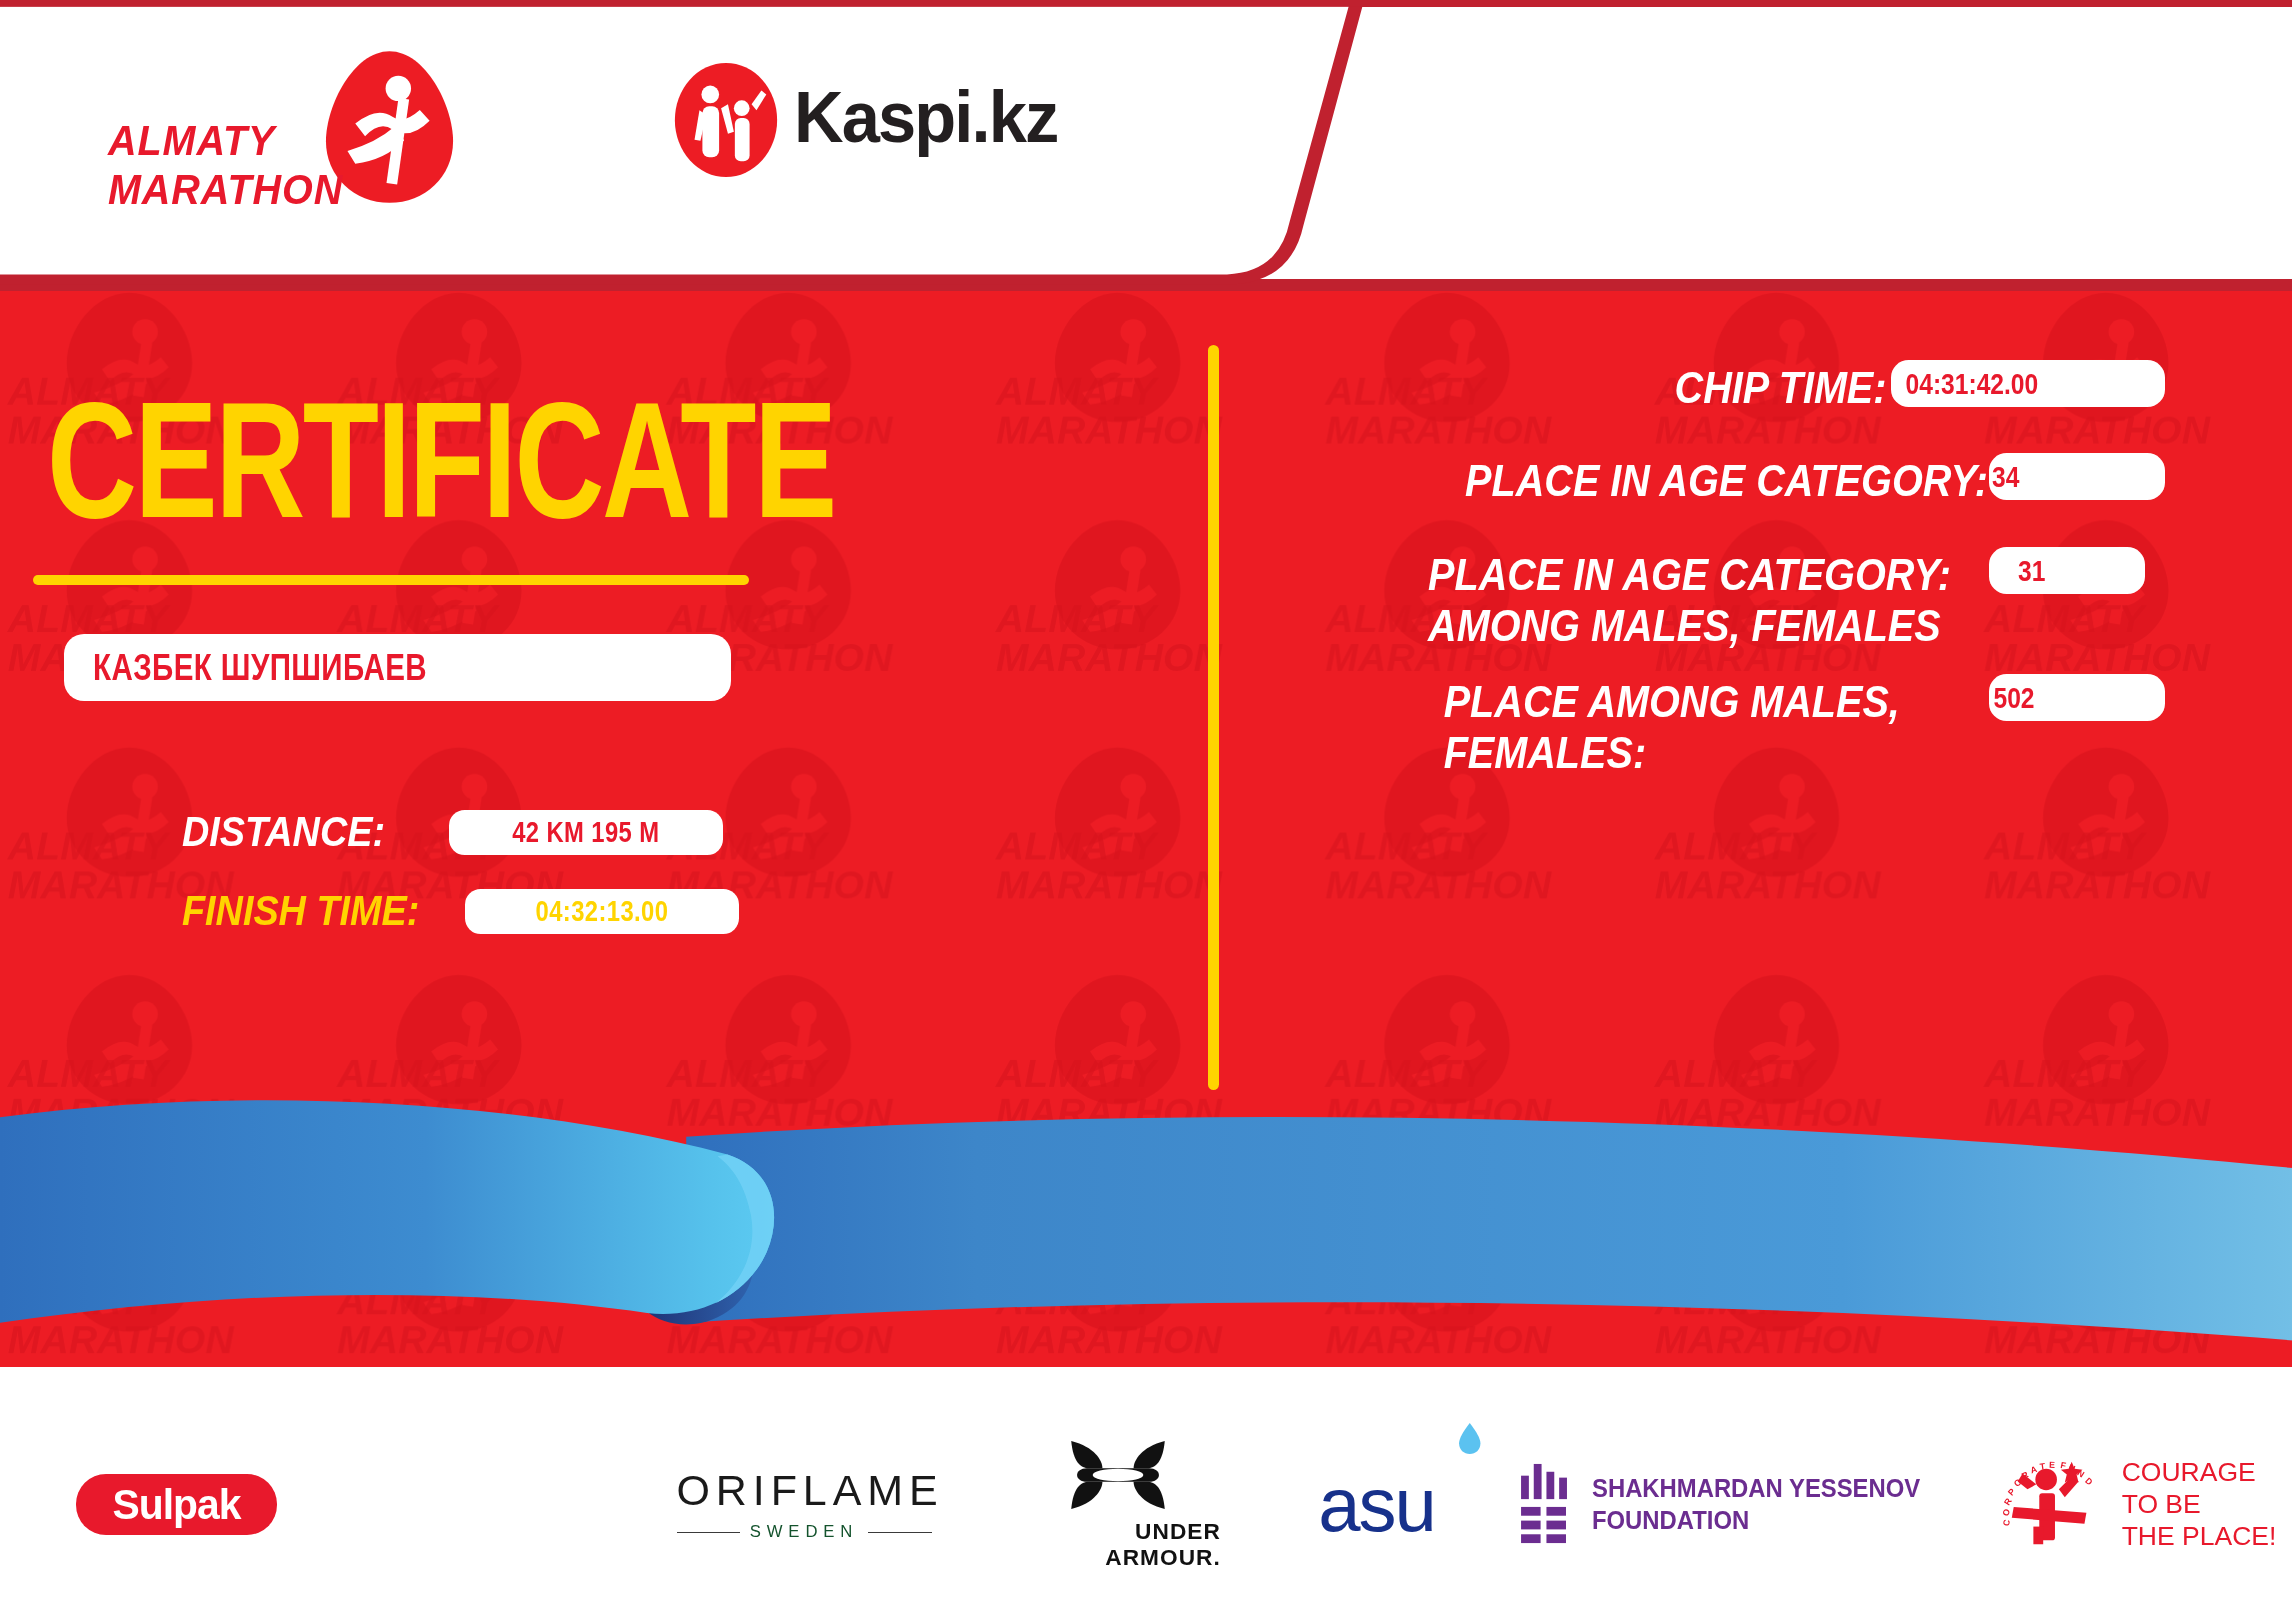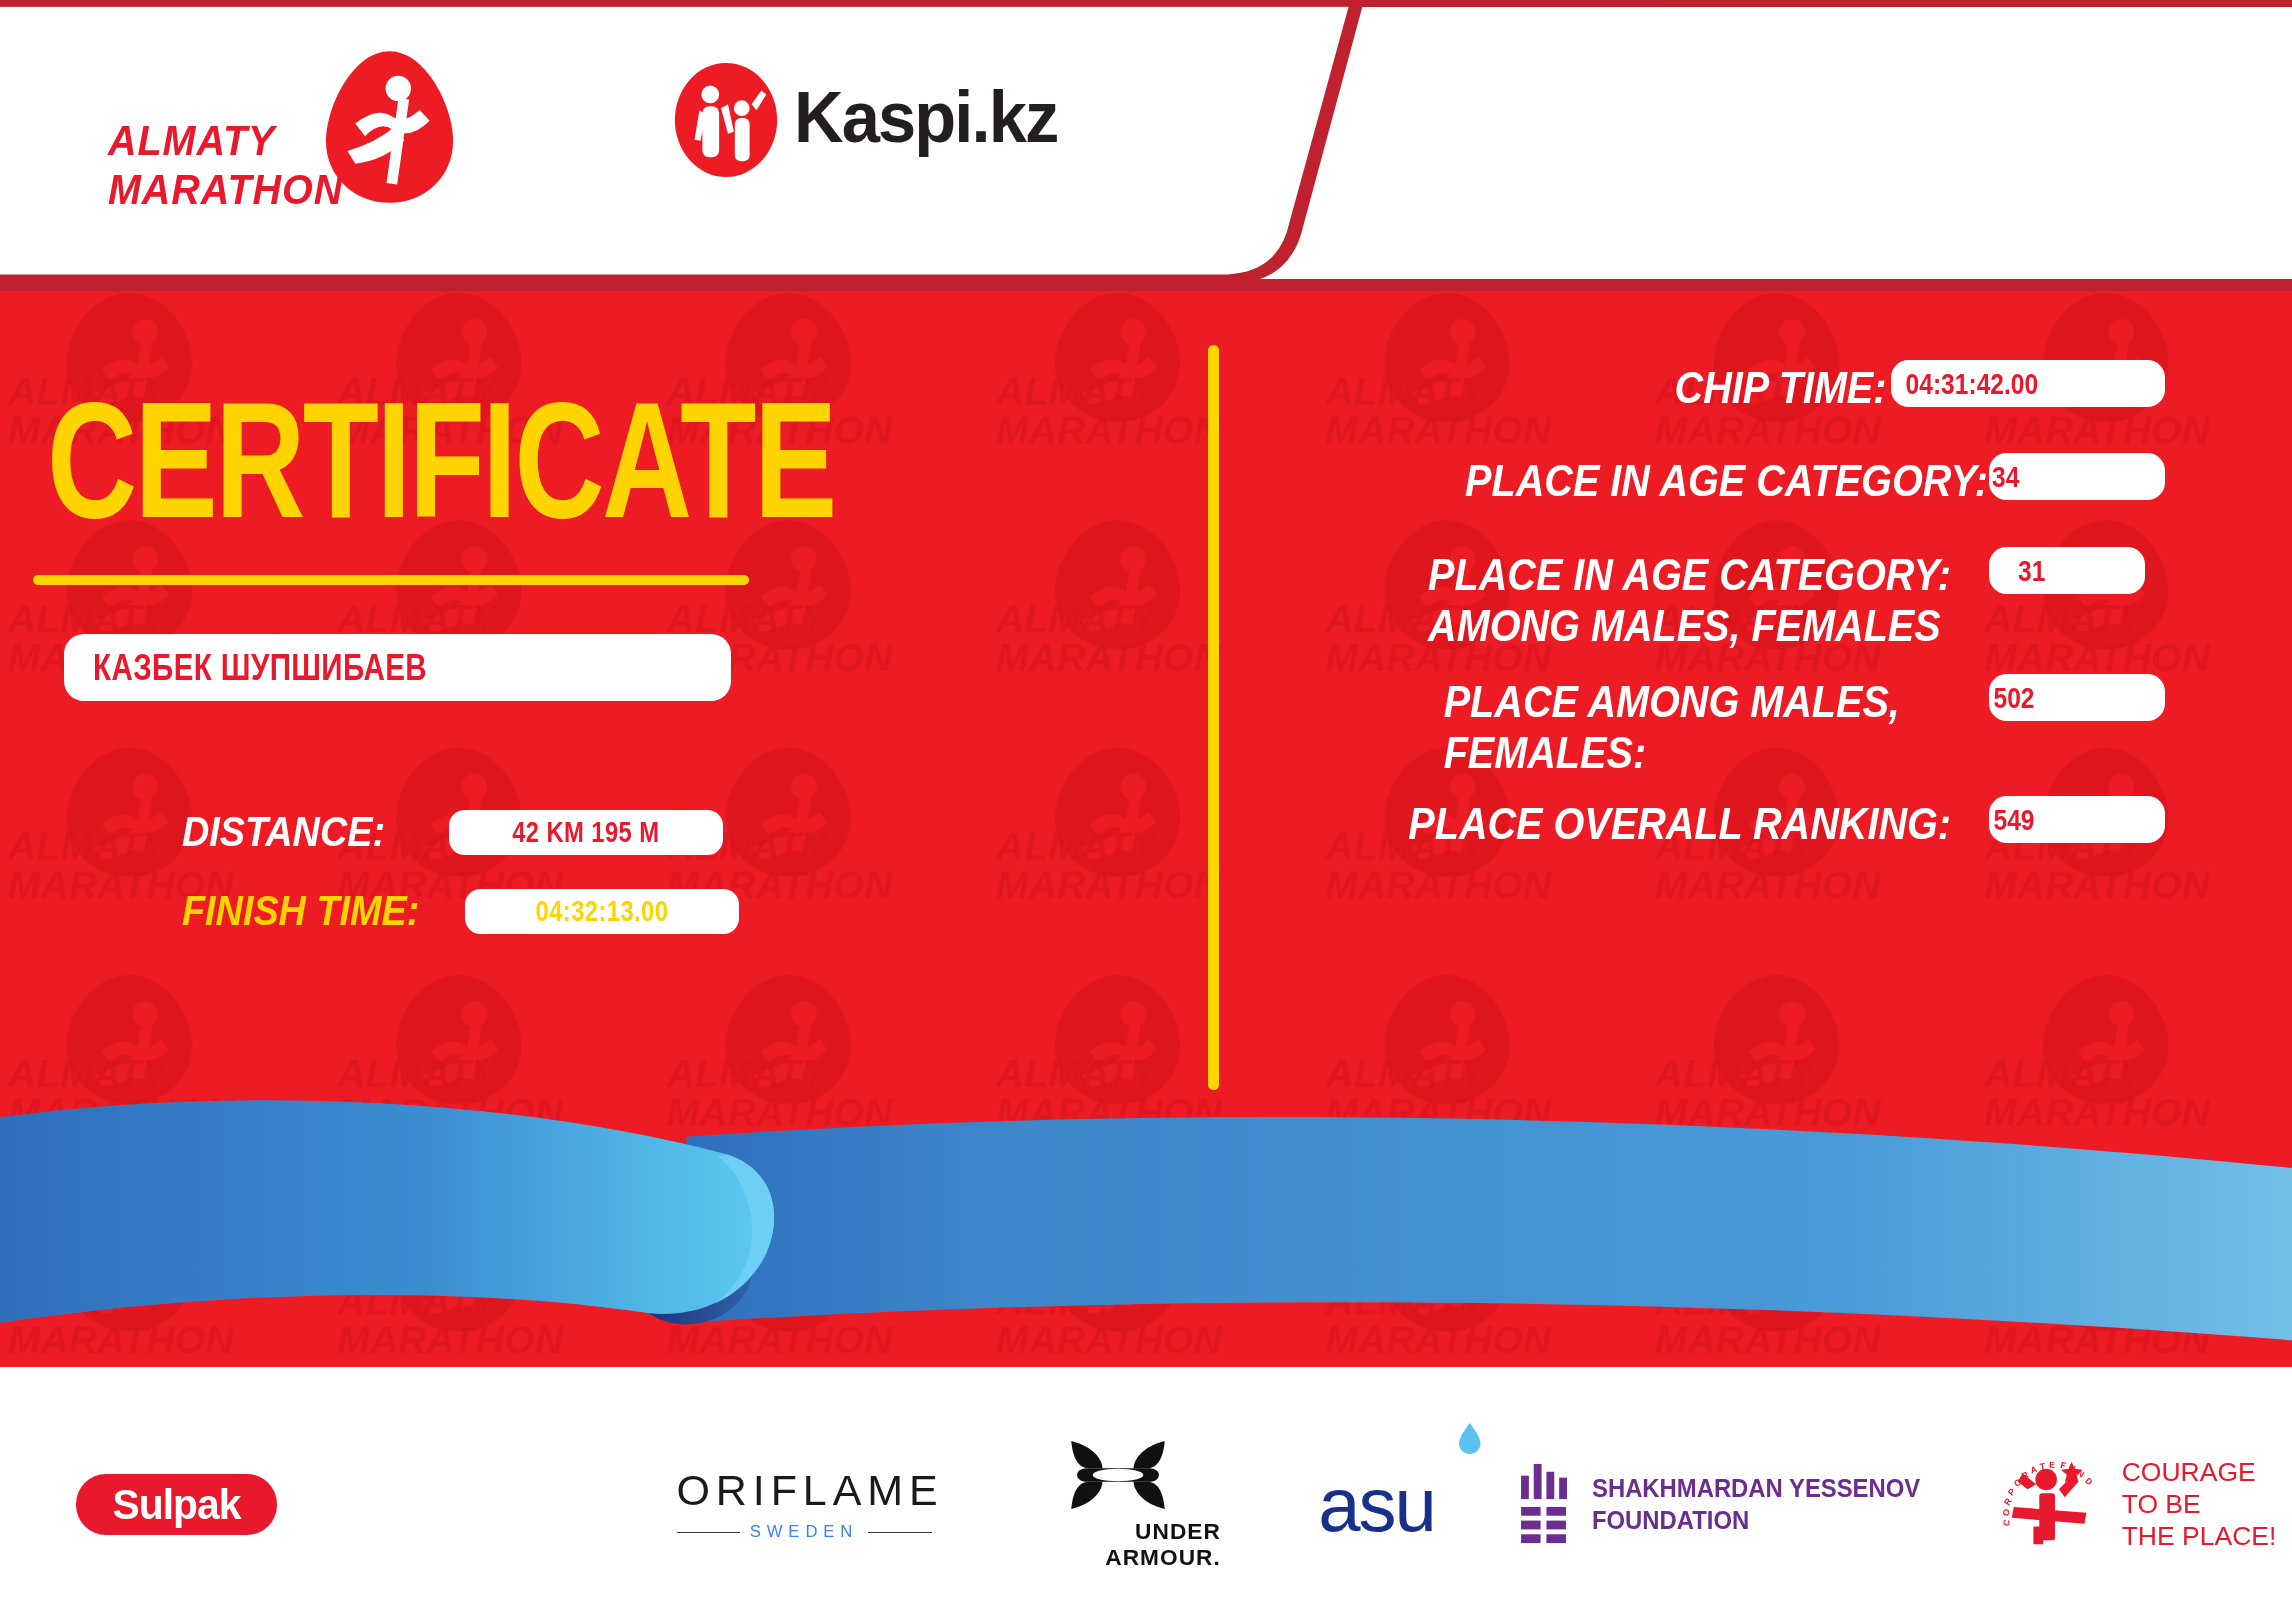--- a/index.html
+++ b/index.html
@@ -186,21 +186,21 @@
   }
 
   .oriflame { width:255px; text-align:left; }
   .ori-word {
     color:#1a1a1a; font-size:43px; letter-spacing:5.9px; font-weight:300;
     font-family:"Liberation Sans", sans-serif;
   }
   .ori-sub-wrap { display:flex; align-items:center; gap:9.8px; margin-top:7.8px; }
   .ori-line { flex:1; height:1px; background:#3a3a3a; }
   .ori-sub {
-    color:#3b82f6; font-size:16.7px; letter-spacing:5.9px;
+    color:#14532d; font-size:16.7px; letter-spacing:5.9px;
     font-family:"Liberation Sans", sans-serif;
   }
 
   .ua { width:196px; text-align:right; }
   .ua-word {
     color:#111; font-size:21.6px; font-weight:bold; letter-spacing:1px; margin-top:5.9px;
     font-family:"Liberation Sans", sans-serif;
     transform:scaleX(1.05);
   }
 
@@ -354,26 +354,20 @@
     <div class="r-row" style="left:0; top:397px; width:1079px; height:108px;">
       <div class="r-label" style="right:392px; top:0; text-align:left;">
         <div>PLACE AMONG MALES,</div>
         <div style="text-align:left">FEMALES:</div>
       </div>
       <div class="r-pill" style="left:776px; top:-2px; width:176px;">
         <span class="r-val">502</span>
       </div>
     </div>
 
-    <div class="r-row" style="left:0; top:519px; width:1079px; height:59px;">
-      <div class="r-label" style="right:341px; top:0;">PLACE OVERALL RANKING:</div>
-      <div class="r-pill" style="left:776px; top:-2px; width:176px;">
-        <span class="r-val">549</span>
-      </div>
-    </div>
   </div>
 
   <div class="ribbon">
     <svg viewBox="0 0 2339 340" preserveAspectRatio="none" style="width:100%;height:100%;">
       <defs>
         <linearGradient id="gLeft" x1="0" y1="0" x2="1" y2="0">
           <stop offset="0" stop-color="#2f6fbd"></stop>
           <stop offset="0.55" stop-color="#3d8cd0"></stop>
           <stop offset="0.92" stop-color="#56c2ec"></stop>
           <stop offset="1" stop-color="#5ccbf2"></stop>

